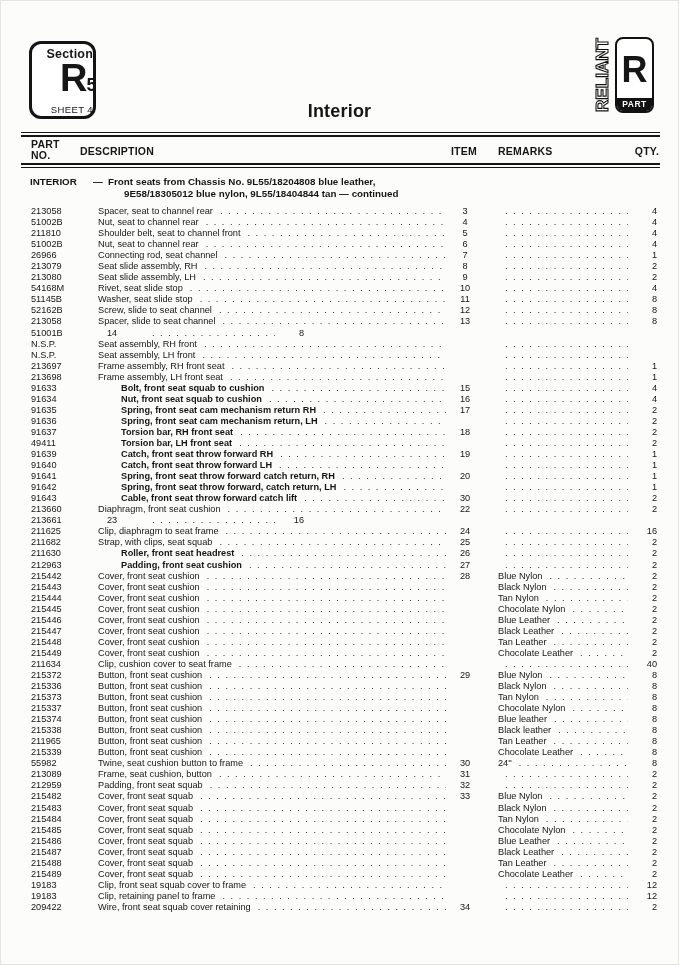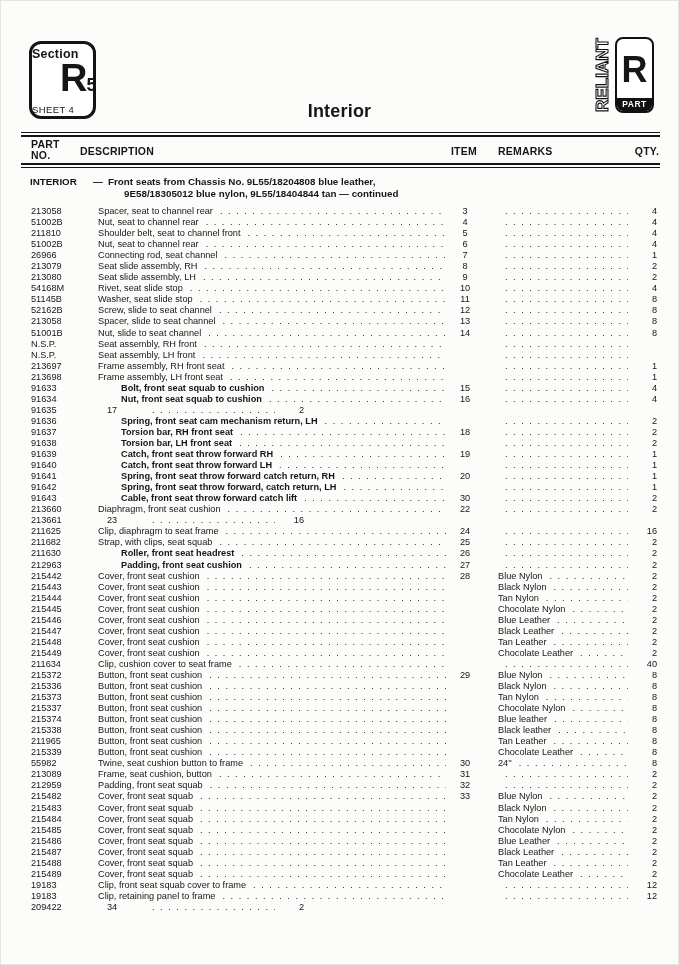--- a/index.html
+++ b/index.html
@@ -4,21 +4,21 @@
 <style>
   html,body{margin:0;padding:0;background:#ffffff;}
   .page{
     position:relative;width:679px;height:965px;box-sizing:border-box;
     background:#fcfcfb;border:1px solid #e4e4e0;overflow:hidden;
     font-family:"Liberation Sans",sans-serif;color:#161616;
   }
   
   .badge{position:absolute;left:28px;top:40px;width:67px;height:78px;
     border:3px solid #141414;border-radius:12px;box-sizing:border-box;
-    text-align:left;background:#fff;}
+    text-align:right;background:#fff;}
   .badge-section{font-weight:bold;font-size:12.5px;margin-top:3px;letter-spacing:.2px;}
   .badge-mid{line-height:30px;margin-top:2px;margin-left:28px;}
   .badge-r{font-weight:bold;font-size:38px;letter-spacing:-1px;vertical-align:baseline;}
   .badge-5{font-weight:bold;font-size:18px;vertical-align:baseline;}
   .badge-sheet{font-size:9.5px;margin-top:3px;letter-spacing:.4px;}
   
   .page-title{position:absolute;left:0;right:0;top:100px;text-align:center;
     font-size:18px;font-weight:bold;letter-spacing:.2px;}
   
   .logo{position:absolute;right:24px;top:36px;display:flex;height:76px;}
@@ -261,24 +261,20 @@
     <span class="c-item">13</span>
     <span class="c-remarks">
       <span class="remark-text"></span>
       <span class="leader"></span>
     </span>
     <span class="c-qty">8</span>
   </div>
 
   <div class="row">
     <span class="c-part">51001B</span>
-    <span class="c-desc">
-      <span class="desc-text">Nut, slide to seat channel</span>
-      <span class="leader"></span>
-    </span>
     <span class="c-item">14</span>
     <span class="c-remarks">
       <span class="remark-text"></span>
       <span class="leader"></span>
     </span>
     <span class="c-qty">8</span>
   </div>
 
   <div class="row">
     <span class="c-part">N.S.P.</span>
@@ -359,20 +355,24 @@
     <span class="c-item">16</span>
     <span class="c-remarks">
       <span class="remark-text"></span>
       <span class="leader"></span>
     </span>
     <span class="c-qty">4</span>
   </div>
 
   <div class="row indent">
     <span class="c-part">91635</span>
+    <span class="c-desc">
+      <span class="desc-text">Spring, front seat cam mechanism return RH</span>
+      <span class="leader"></span>
+    </span>
     <span class="c-item">17</span>
     <span class="c-remarks">
       <span class="remark-text"></span>
       <span class="leader"></span>
     </span>
     <span class="c-qty">2</span>
   </div>
 
   <div class="row indent">
     <span class="c-part">91636</span>
@@ -396,21 +396,21 @@
     </span>
     <span class="c-item">18</span>
     <span class="c-remarks">
       <span class="remark-text"></span>
       <span class="leader"></span>
     </span>
     <span class="c-qty">2</span>
   </div>
 
   <div class="row indent">
-    <span class="c-part">91638</span>
+    <span class="c-part">49411</span>
     <span class="c-desc">
       <span class="desc-text">Torsion bar, LH front seat</span>
       <span class="leader"></span>
     </span>
     <span class="c-item"></span>
     <span class="c-remarks">
       <span class="remark-text"></span>
       <span class="leader"></span>
     </span>
     <span class="c-qty">2</span>
@@ -981,20 +981,24 @@
     <span class="c-item"></span>
     <span class="c-remarks">
       <span class="remark-text"></span>
       <span class="leader"></span>
     </span>
     <span class="c-qty">12</span>
   </div>
 
   <div class="row">
     <span class="c-part">209422</span>
+    <span class="c-desc">
+      <span class="desc-text">Wire, front seat squab cover retaining</span>
+      <span class="leader"></span>
+    </span>
     <span class="c-item">34</span>
     <span class="c-remarks">
       <span class="remark-text"></span>
       <span class="leader"></span>
     </span>
     <span class="c-qty">2</span>
   </div>
 </div>
 
 </div>

